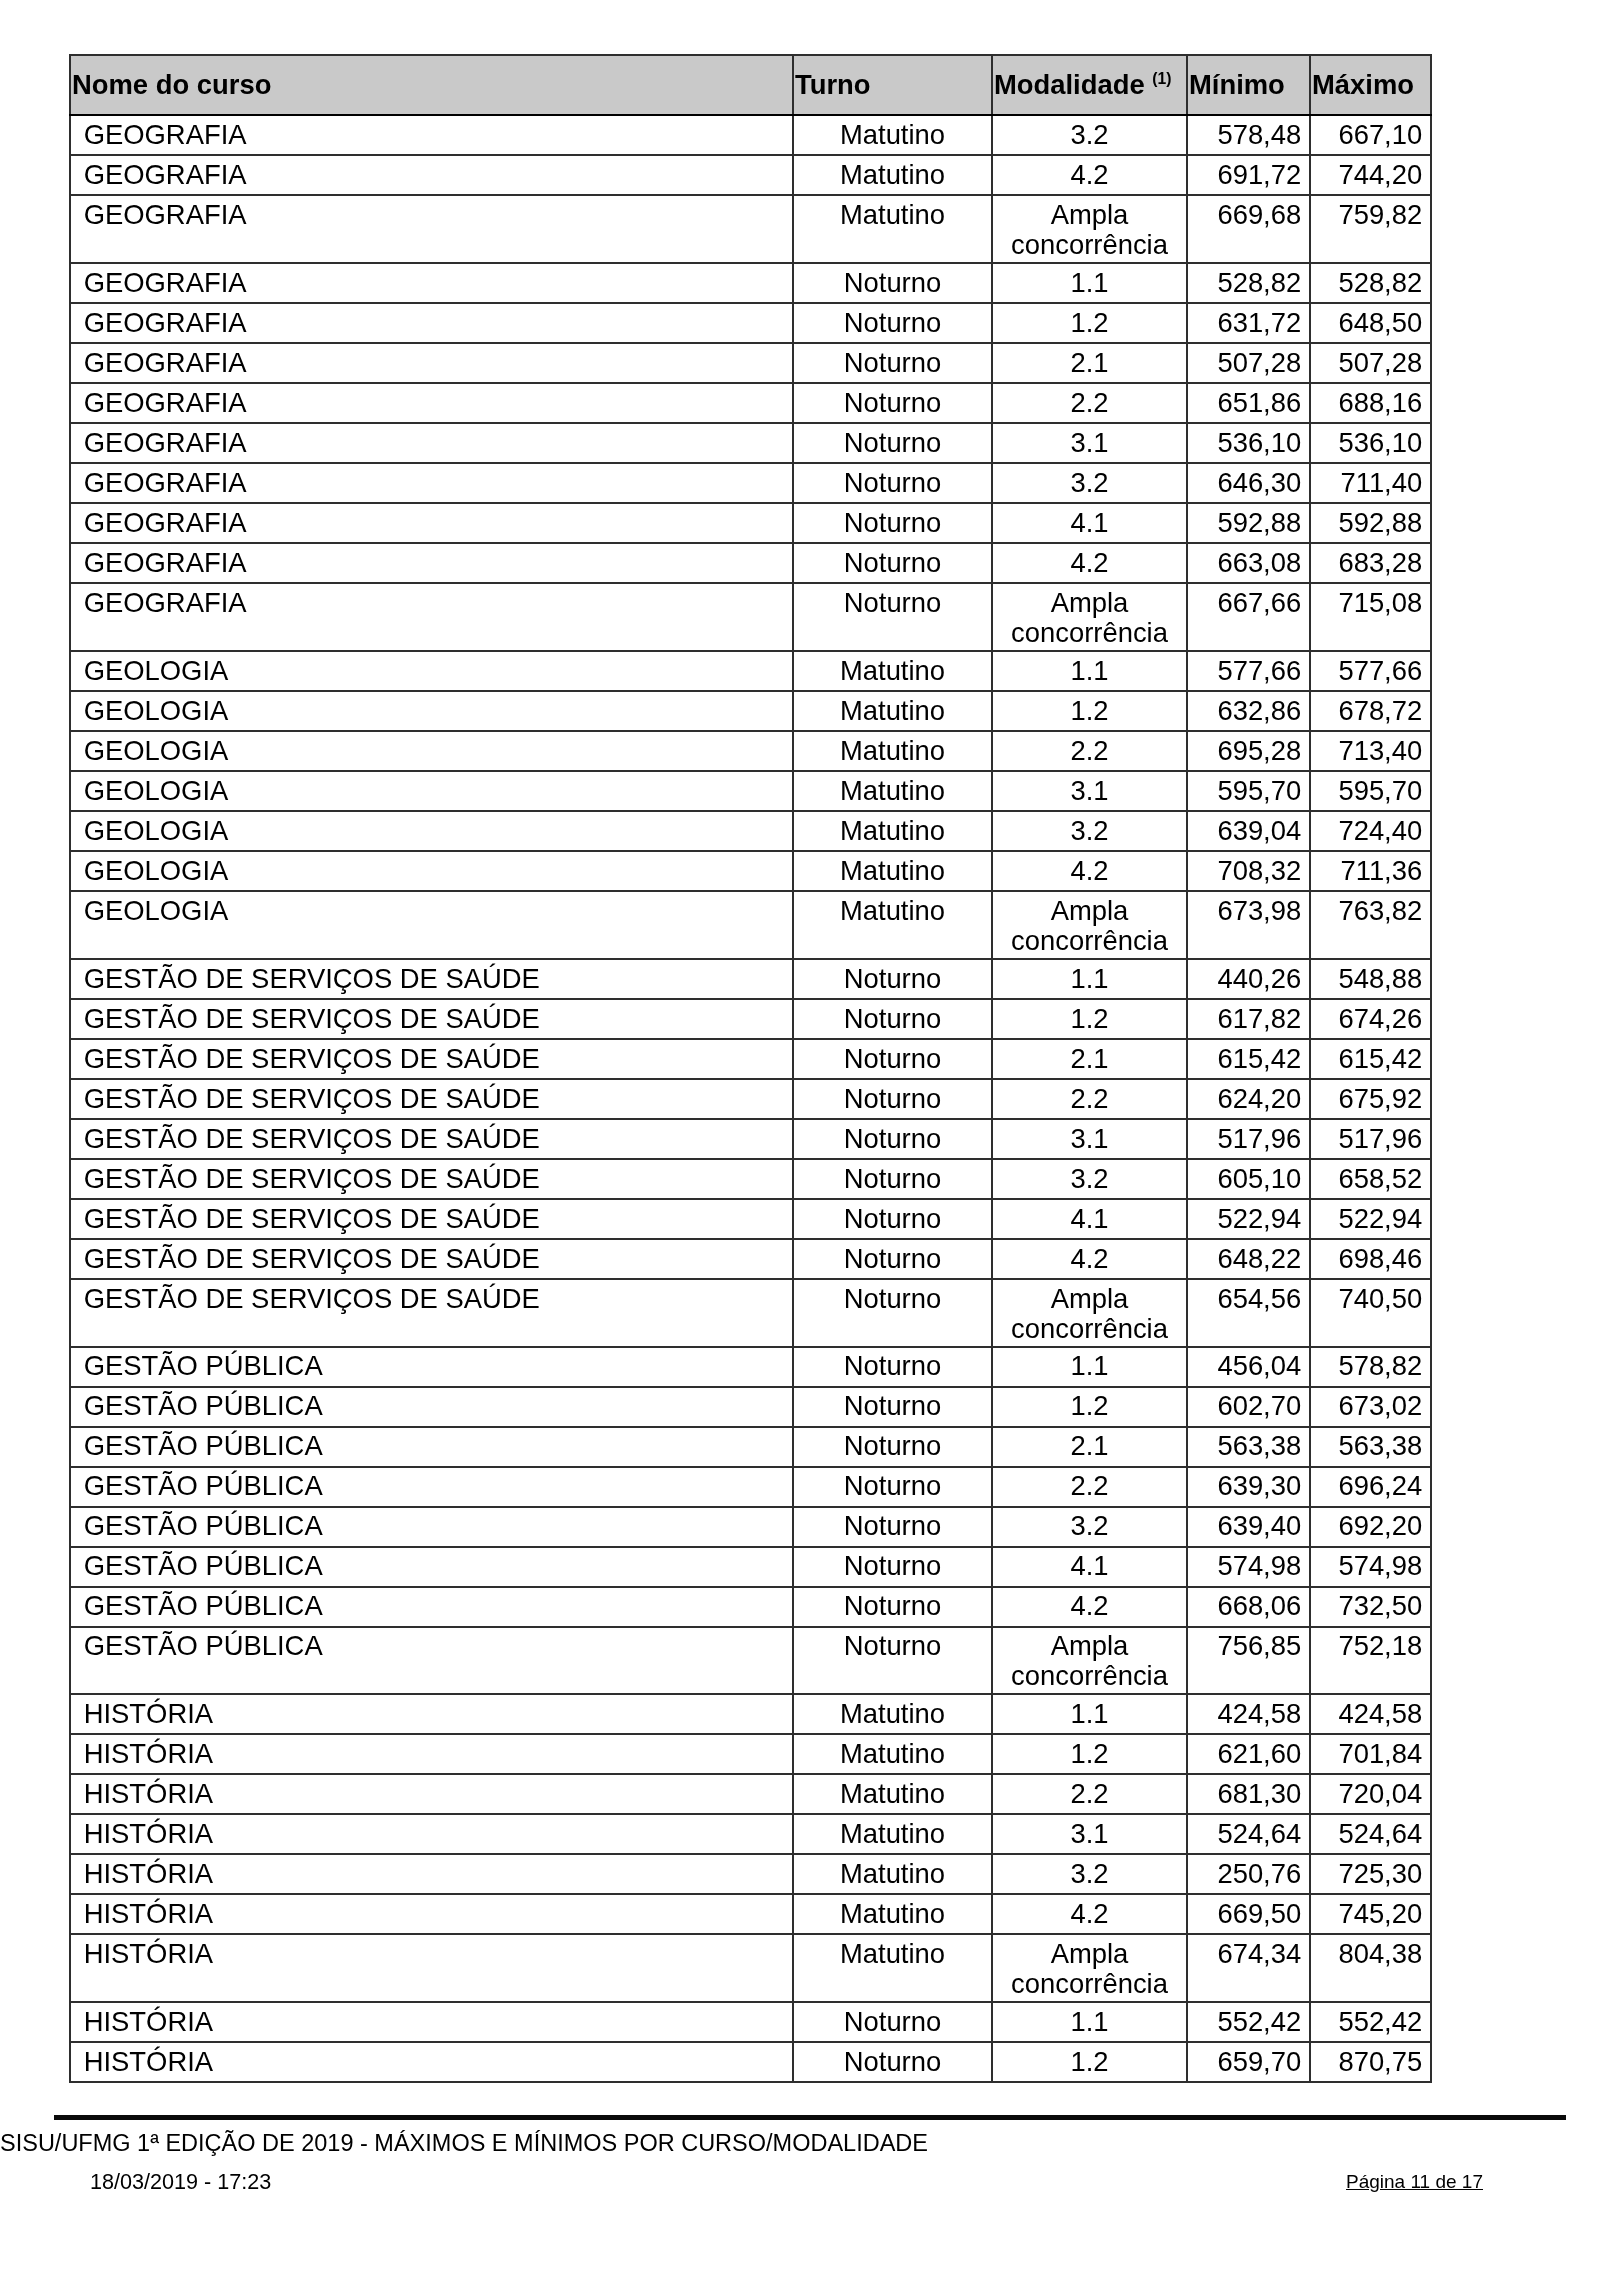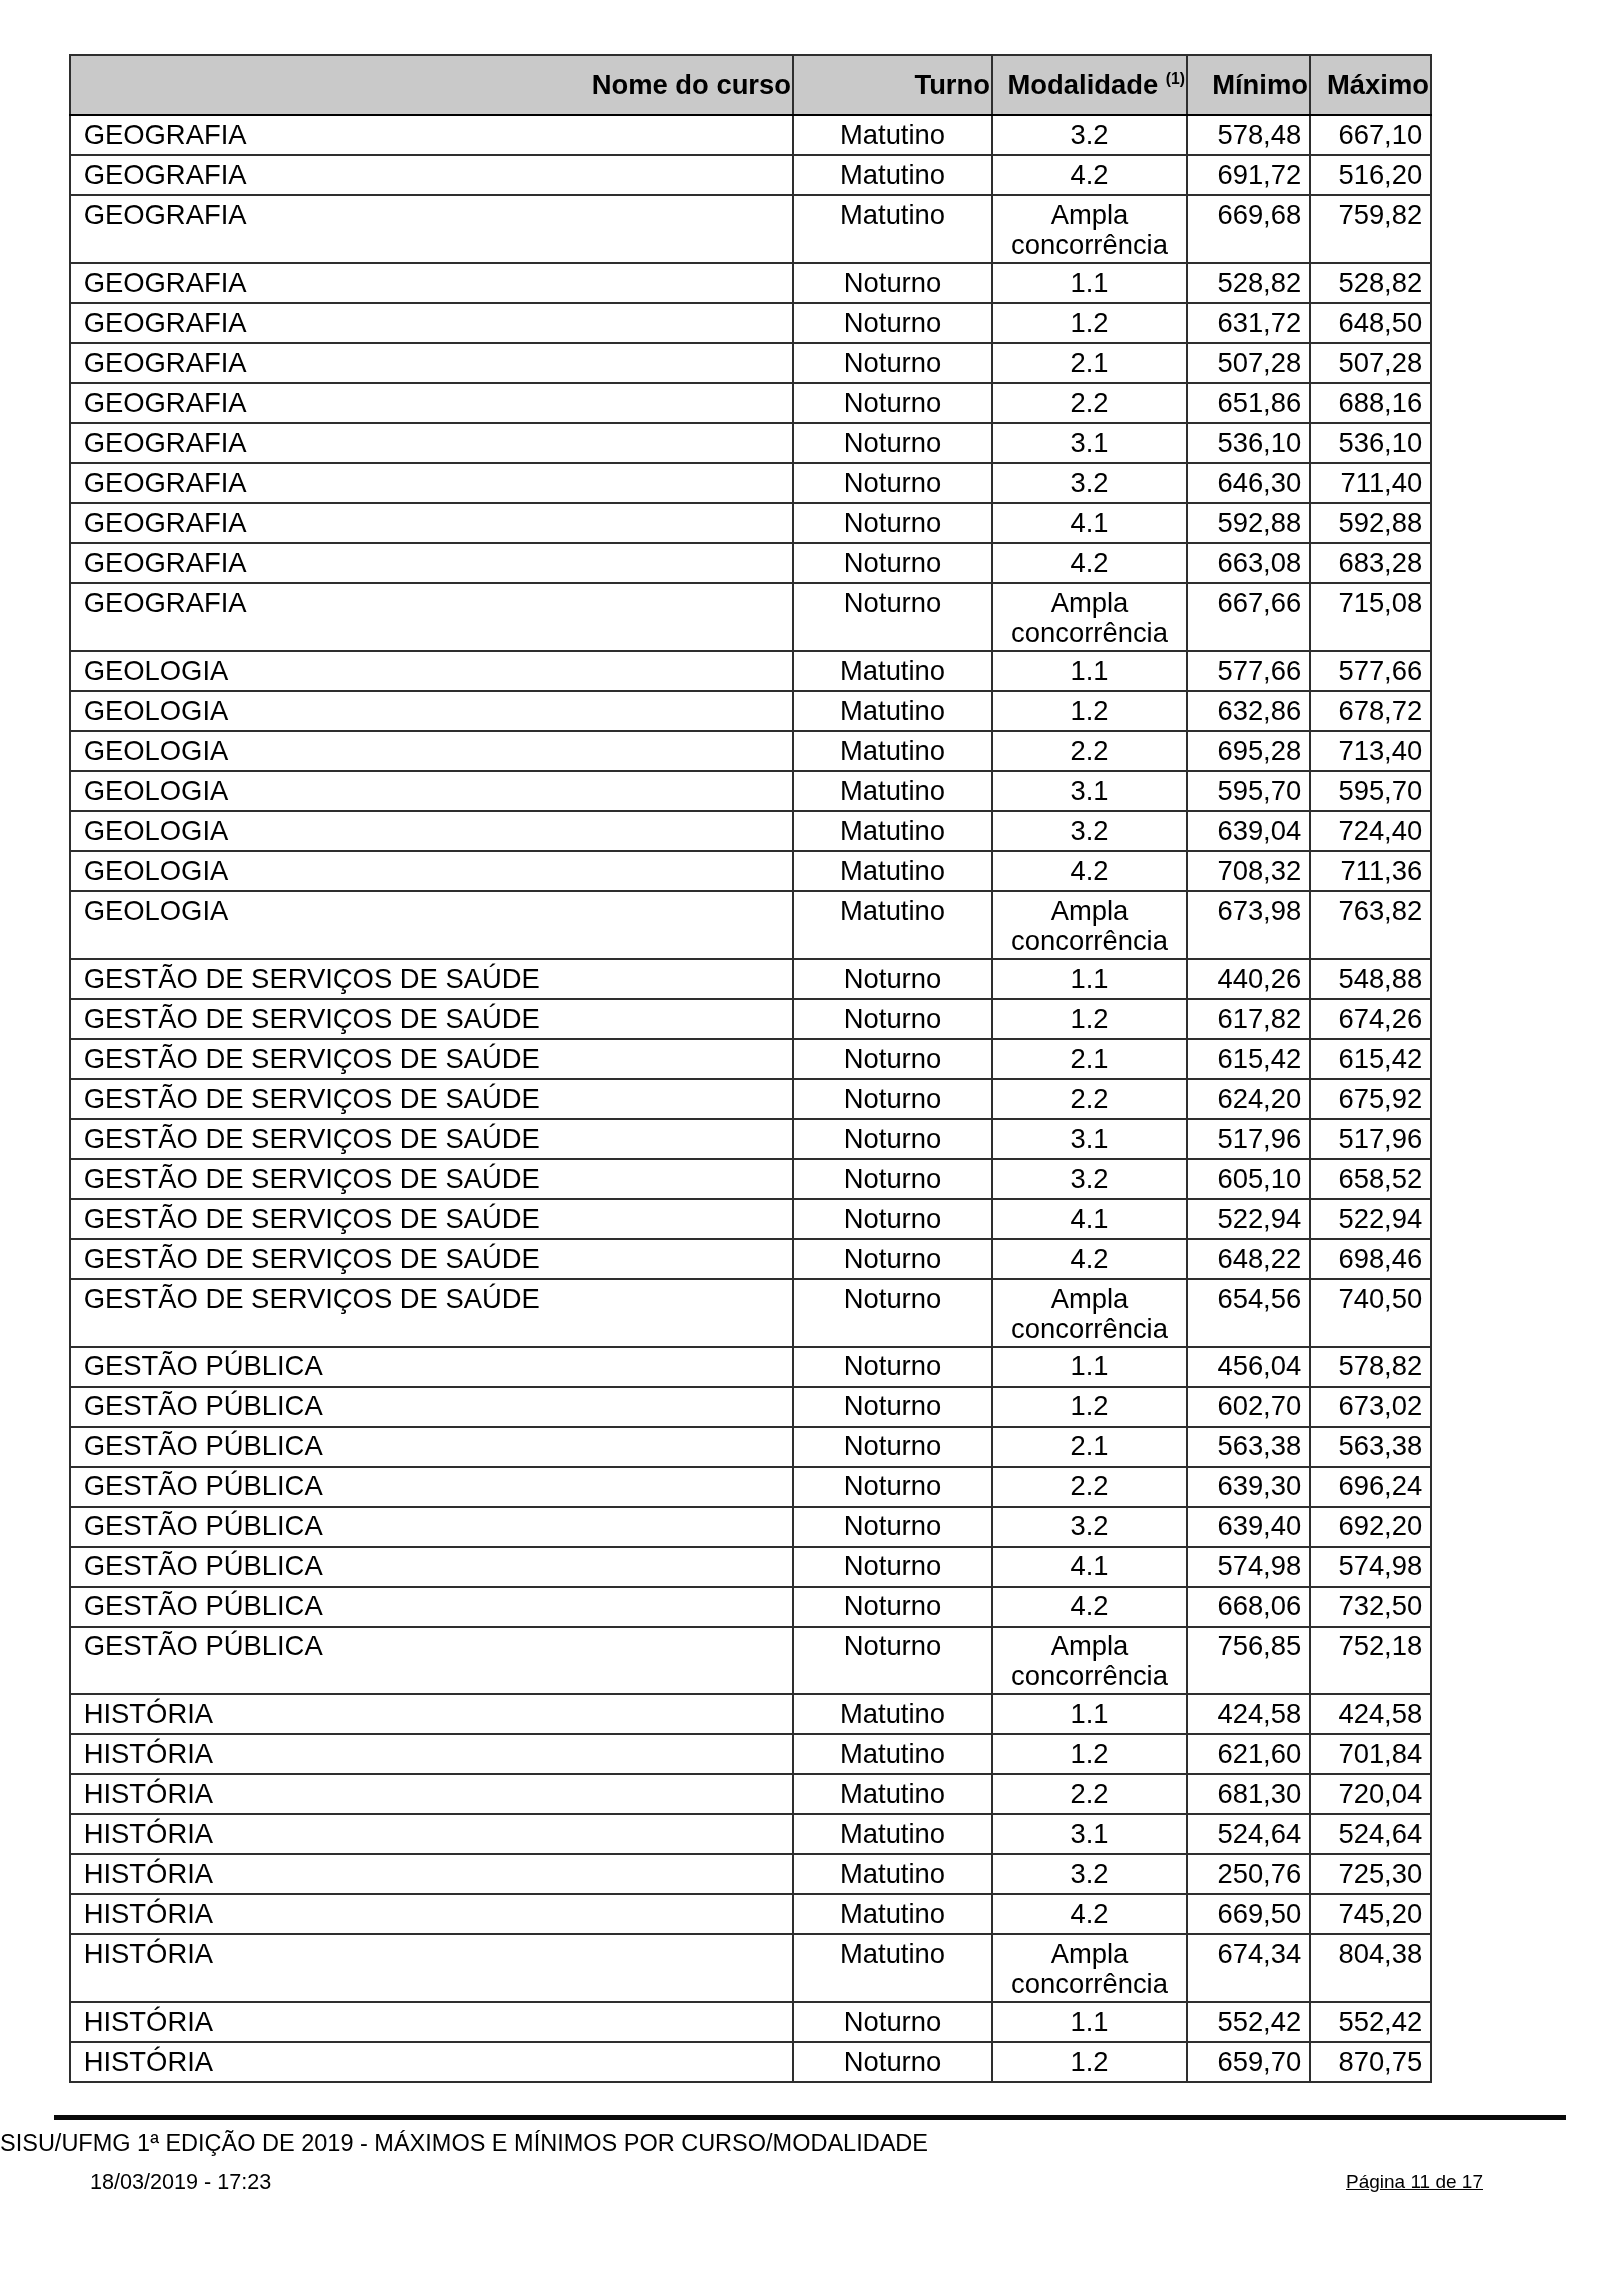--- a/index.html
+++ b/index.html
@@ -24,21 +24,21 @@
   table.results th, table.results td {
     border: 2px solid #2e2e2e;
     font-size: 27.4px;
     line-height: 30px;
     overflow: hidden;
   }
   table.results thead tr { height: 60px; }
   table.results thead th {
     background: #c9c9c9;
     font-weight: bold;
-    text-align: right;
+    text-align: left;
     vertical-align: middle;
     border-bottom: 2.9px solid #000000;
   }
   table.results thead th sup {
     font-size: 15.7px;
     font-weight: bold;
     vertical-align: super;
     line-height: 0;
   }
   table.results tbody tr { height: 40px; }
@@ -116,21 +116,21 @@
     <td class="c-shift">Matutino</td>
     <td class="c-mod">3.2</td>
     <td class="c-min">578,48</td>
     <td class="c-max">667,10</td>
   </tr>
         <tr>
     <td class="c-course">GEOGRAFIA</td>
     <td class="c-shift">Matutino</td>
     <td class="c-mod">4.2</td>
     <td class="c-min">691,72</td>
-    <td class="c-max">516,20</td>
+    <td class="c-max">744,20</td>
   </tr>
         <tr class="tall">
     <td class="c-course">GEOGRAFIA</td>
     <td class="c-shift">Matutino</td>
     <td class="c-mod">Ampla concorrência</td>
     <td class="c-min">669,68</td>
     <td class="c-max">759,82</td>
   </tr>
         <tr>
     <td class="c-course">GEOGRAFIA</td>

